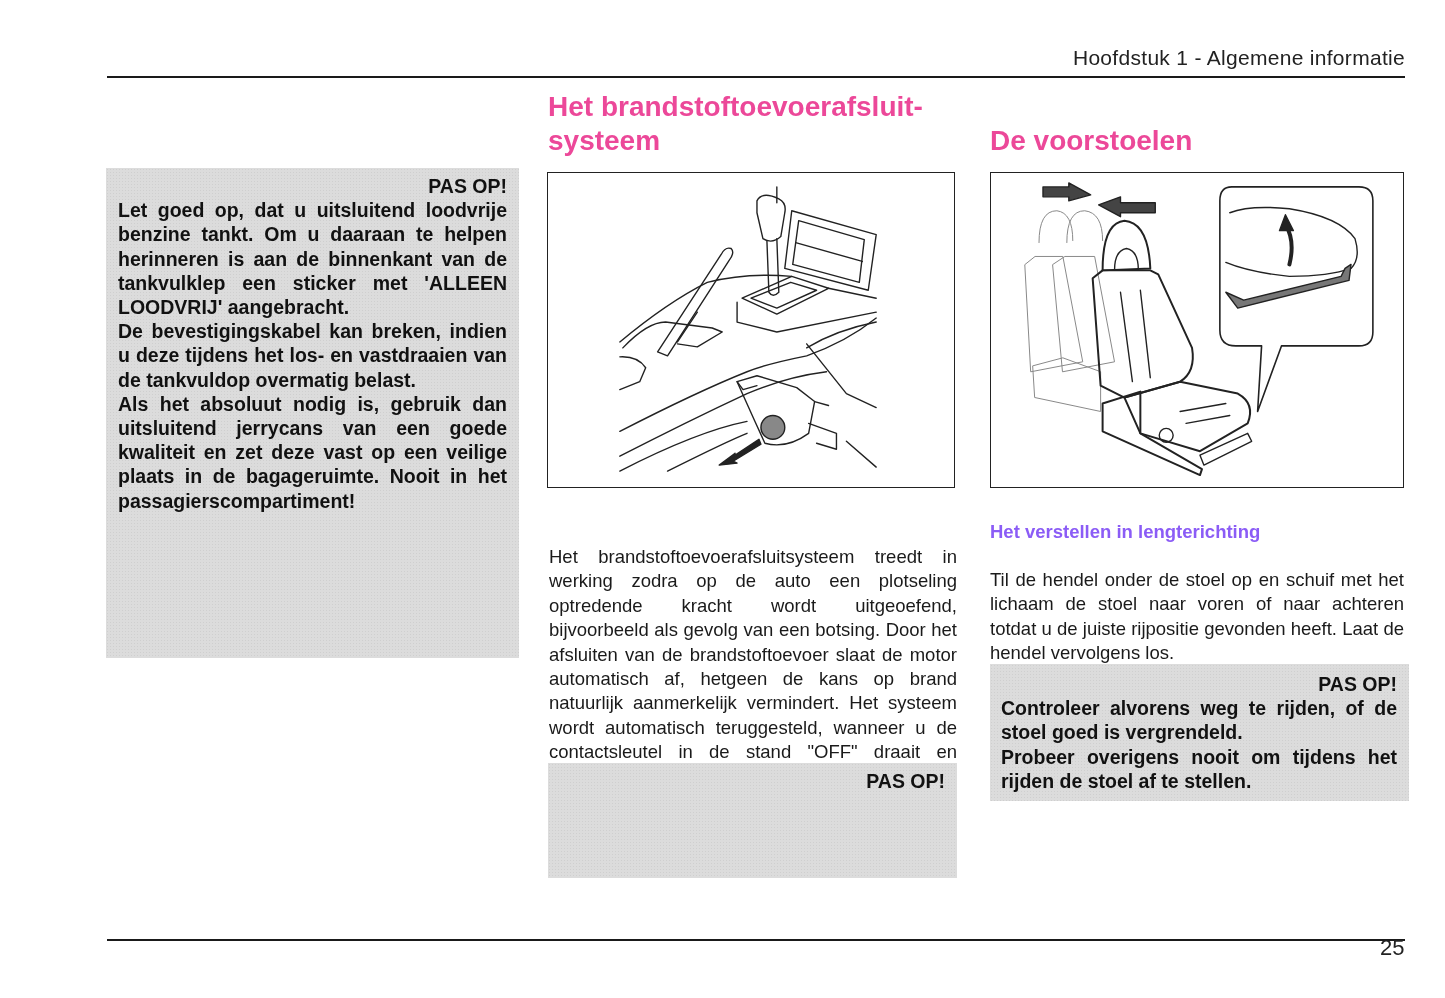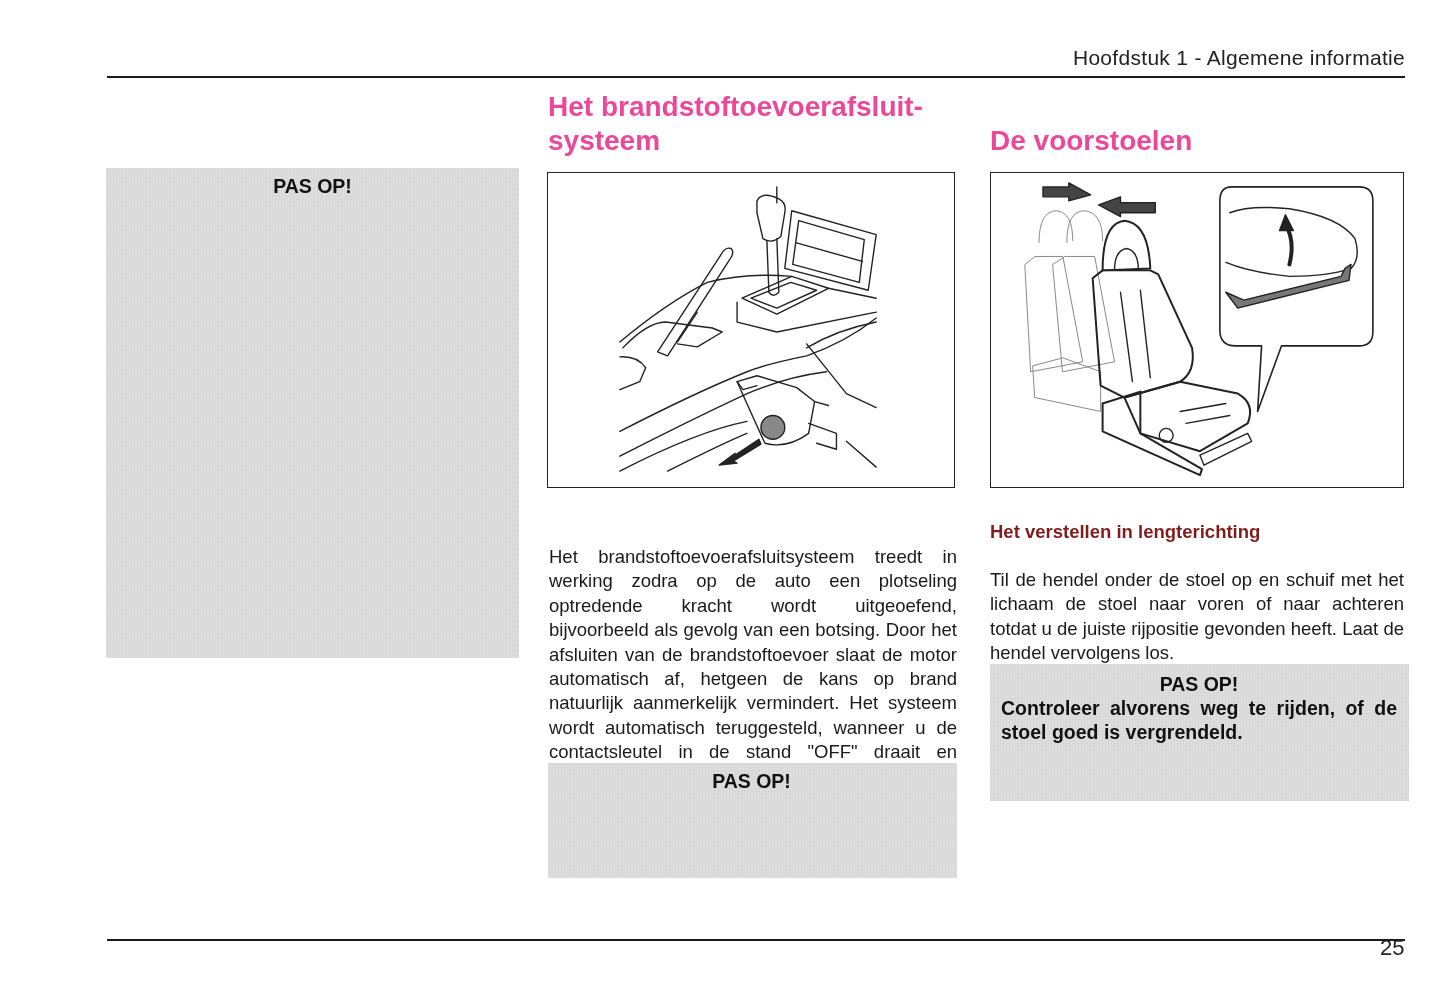--- a/index.html
+++ b/index.html
@@ -9,44 +9,47 @@
   .rule-bottom { position:absolute; left:107px; top:939px; width:1298px; height:2px; background:#1a1a1a; }
   .page-number { position:absolute; left:1380px; top:935px; font-size:22px; color:#222; }
 
   .section-title { position:absolute; font-size:28px; font-weight:700; line-height:34px; color:#ec4899; }
   .title-fuel { left:548px; top:90px; width:400px; }
   .title-seats { left:990px; top:90px; width:400px;margin-top:34px; }
 
   .warning { position:absolute; background:#dcdcdc;
     background-image: radial-gradient(rgba(0,0,0,0.06) 1px, transparent 1px);
     background-size:3px 3px; box-sizing:border-box; font-weight:700; font-size:19.5px; line-height:24.2px; color:#111; text-align:justify; }
-  .warning .w-head { display:block; text-align:center; }
+  .warning .w-head { display:block; text-align:right; }
   .warning p { margin:0; }
   .warn-left { left:106px; top:168px; width:413px; height:490px; padding:6px 12px 0 12px; }
   .warn-mid { left:548px; top:763px; width:409px; height:115px; padding:6px 12px 0 10px; }
   .warn-right { left:990px; top:664px; width:419px; height:137px; padding:8px 12px 0 11px; }
 
   .figure { position:absolute; border:1.5px solid #222; box-sizing:border-box; background:#fff; }
   .fig-fuel { left:547px; top:172px; width:408px; height:316px; }
   .fig-seat { left:990px; top:172px; width:414px; height:316px; }
   .figure svg { width:100%; height:100%; display:block; }
 
   .body-text { position:absolute; font-size:18.5px; line-height:24.4px; color:#1a1a1a; text-align:justify;margin-top:24px; }
   .body-fuel { left:549px; top:521px; width:408px; }
   .body-seat { left:990px; top:544px; width:414px; }
-  .subheading { position:absolute; left:990px; top:521px; font-size:18.5px; font-weight:700; color:#7f1d1d; }
+  .subheading { position:absolute; left:990px; top:521px; font-size:18.5px; font-weight:700; color:#8b5cf6; }
 </style>
 </head>
 <body>
 
 <div class="header-title">Hoofdstuk 1 - Algemene informatie</div>
 <div class="rule-top"></div>
 
 <div class="warning warn-left">
   <span class="w-head">PAS OP!</span>
+  <p>Let goed op, dat u uitsluitend loodvrije benzine tankt. Om u daaraan te helpen herinneren is aan de binnenkant van de tankvulklep een sticker met 'ALLEEN LOODVRIJ' aangebracht.</p>
+  <p>De bevestigingskabel kan breken, indien u deze tijdens het los- en vastdraaien van de tankvuldop overmatig belast.</p>
+  <p>Als het absoluut nodig is, gebruik dan uitsluitend jerrycans van een goede kwaliteit en zet deze vast op een veilige plaats in de bagageruimte. Nooit in het passagierscompartiment!</p>
 </div>
 
 <div class="section-title title-fuel">Het brandstoftoevoerafsluit-systeem</div>
 
 <div class="figure fig-fuel">
   <svg viewBox="0 0 408 316" fill="none" stroke="#222" stroke-width="1.4" stroke-linejoin="round" stroke-linecap="round">
 
     <path d="M245 38 L330 62 L322 118 L238 96 Z"></path>
     <path d="M252 48 L318 67 L313 110 L246 92 Z"></path>
     <path d="M249 70 L316 89"></path>
@@ -129,16 +132,17 @@
     <path d="M290 58 L296 42 L304 58 Z" fill="#222"></path>
   </svg>
 </div>
 
 <div class="subheading">Het verstellen in lengterichting</div>
 <div class="body-text body-seat">Til de hendel onder de stoel op en schuif met het lichaam de stoel naar voren of naar achteren totdat u de juiste rijpositie gevonden heeft. Laat de hendel vervolgens los.</div>
 
 <div class="warning warn-right">
   <span class="w-head">PAS OP!</span>
   <p>Controleer alvorens weg te rijden, of de stoel goed is vergrendeld.</p>
+  <p>Probeer overigens nooit om tijdens het rijden de stoel af te stellen.</p>
 </div>
 
 <div class="rule-bottom"></div>
 <div class="page-number">25</div>
 
 </body></html>

